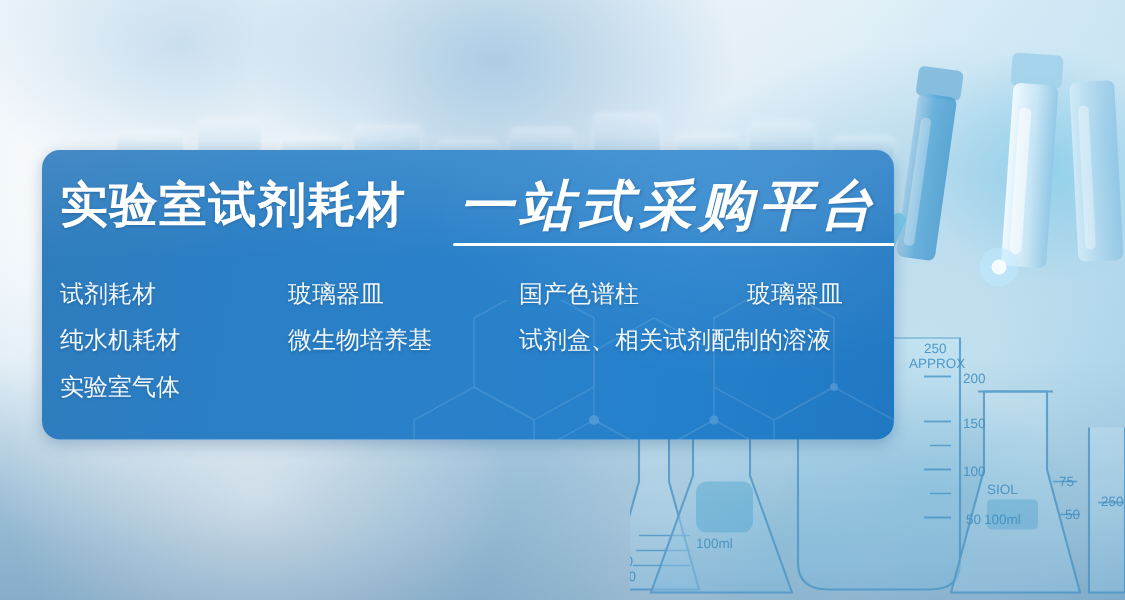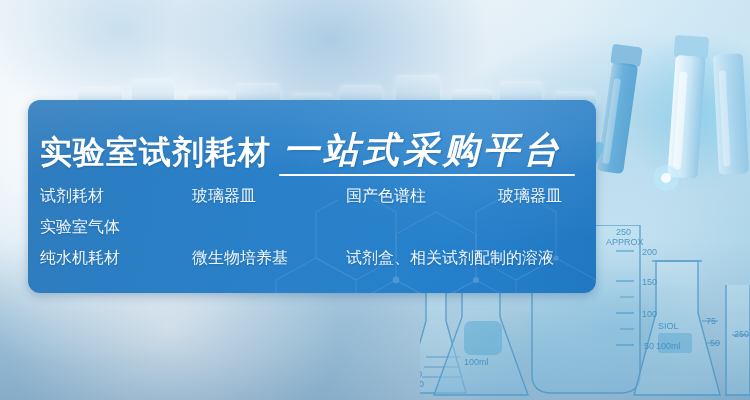--- a/index.html
+++ b/index.html
@@ -98,21 +98,21 @@
     background:
       linear-gradient(180deg, rgba(255,255,255,.10) 0%, rgba(255,255,255,0) 38%),
       radial-gradient(ellipse 300px 160px at 470px 40px, rgba(255,255,255,.10) 0%, rgba(255,255,255,0) 70%);
     pointer-events:none;
   }
 
   
   .headline {
     position:absolute; left:12px; top:18px;
     width:546px; height:52px;
-    display:flex; align-items:flex-end;
+    display:flex; align-items:flex-start;gap:23px;
   }
   .title-main {
     font-family:"DejaVu Sans","Liberation Sans",sans-serif;
     font-weight:bold;
     font-size:32px;
     line-height:36px;
     color:#ffffff;
     letter-spacing:1px;
     text-shadow:0 1px 2px rgba(16,60,105,.35);
     white-space:nowrap;
@@ -326,25 +326,25 @@
     <div class="cats">
 
       <div class="cat-row">
         <span class="cat c2">玻璃器皿</span>
         <span class="cat c1">试剂耗材</span>
         <span class="cat c3">国产色谱柱</span>
         <span class="cat c4">玻璃器皿</span>
       </div>
 
       <div class="cat-row">
-        <span class="cat c1">实验室气体</span>
-      </div>
-
-      <div class="cat-row">
         <span class="cat c1">纯水机耗材</span>
         <span class="cat c2">微生物培养基</span>
         <span class="cat c3">试剂盒、相关试剂配制的溶液</span>
       </div>
 
+      <div class="cat-row">
+        <span class="cat c1">实验室气体</span>
+      </div>
+
     </div>
   </div>
 
 </div>
 
 </body></html>

